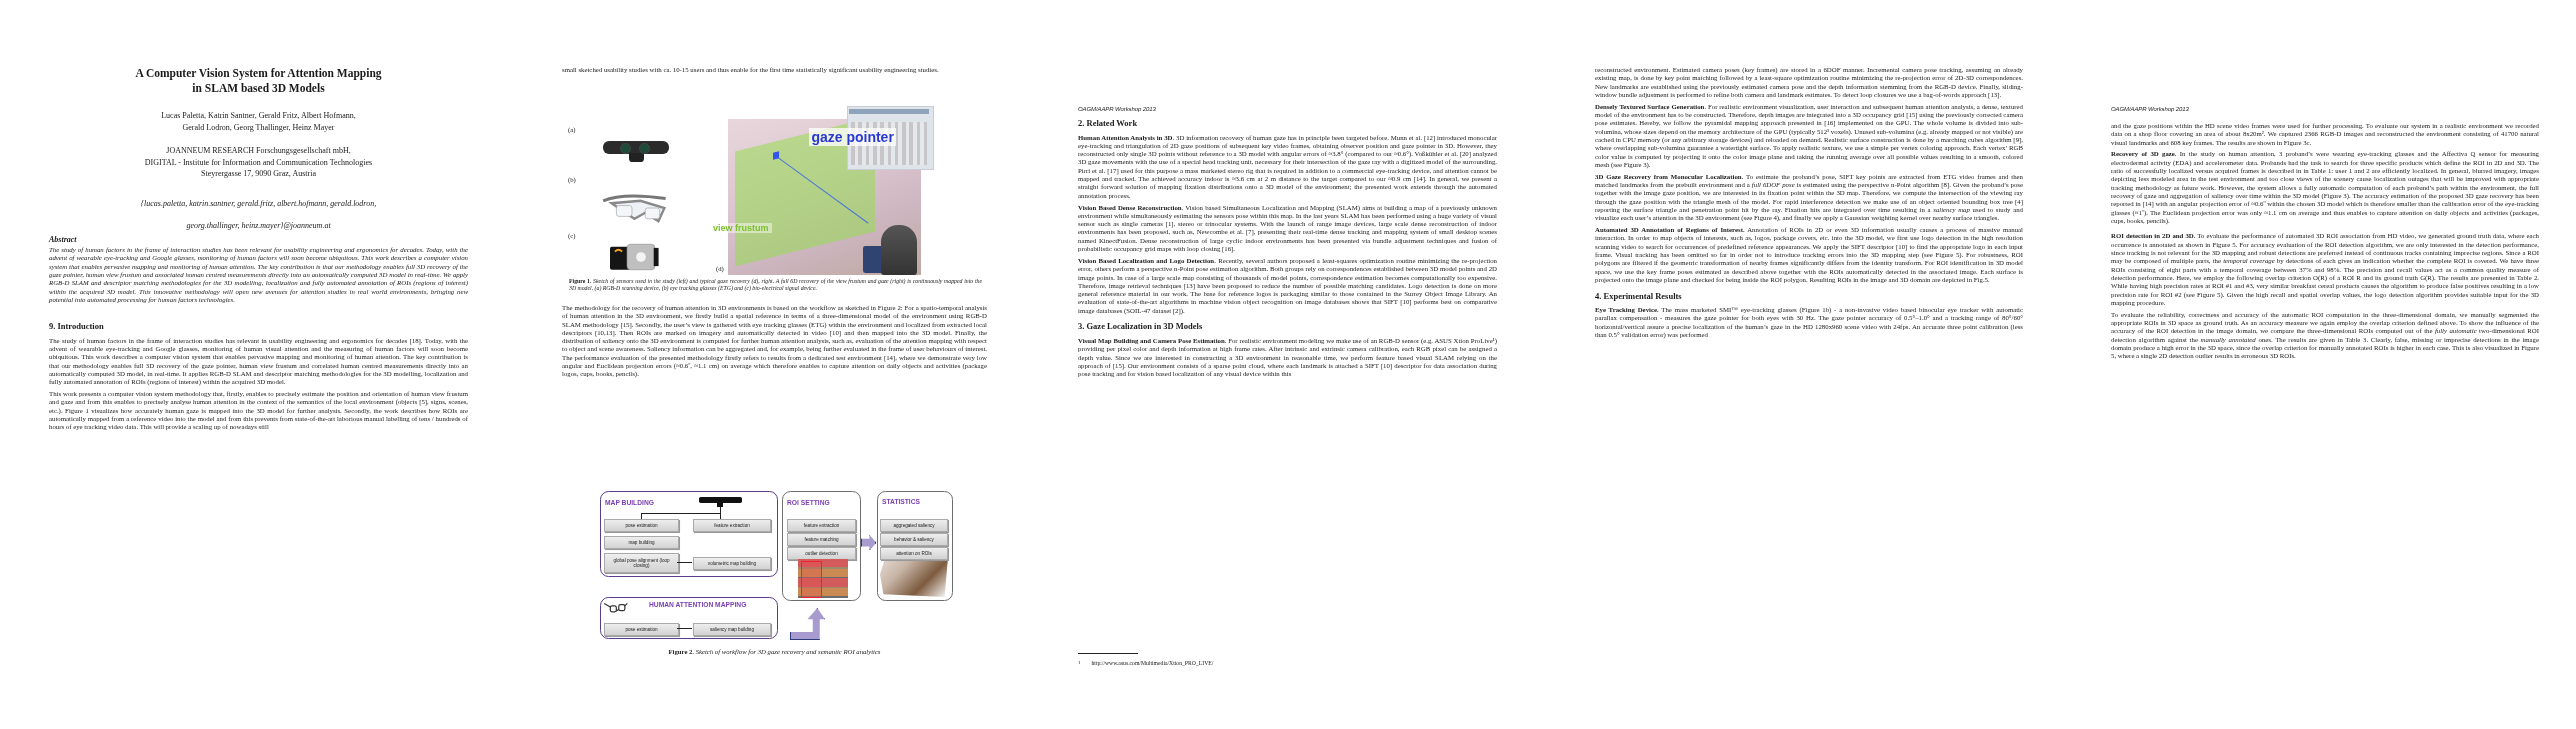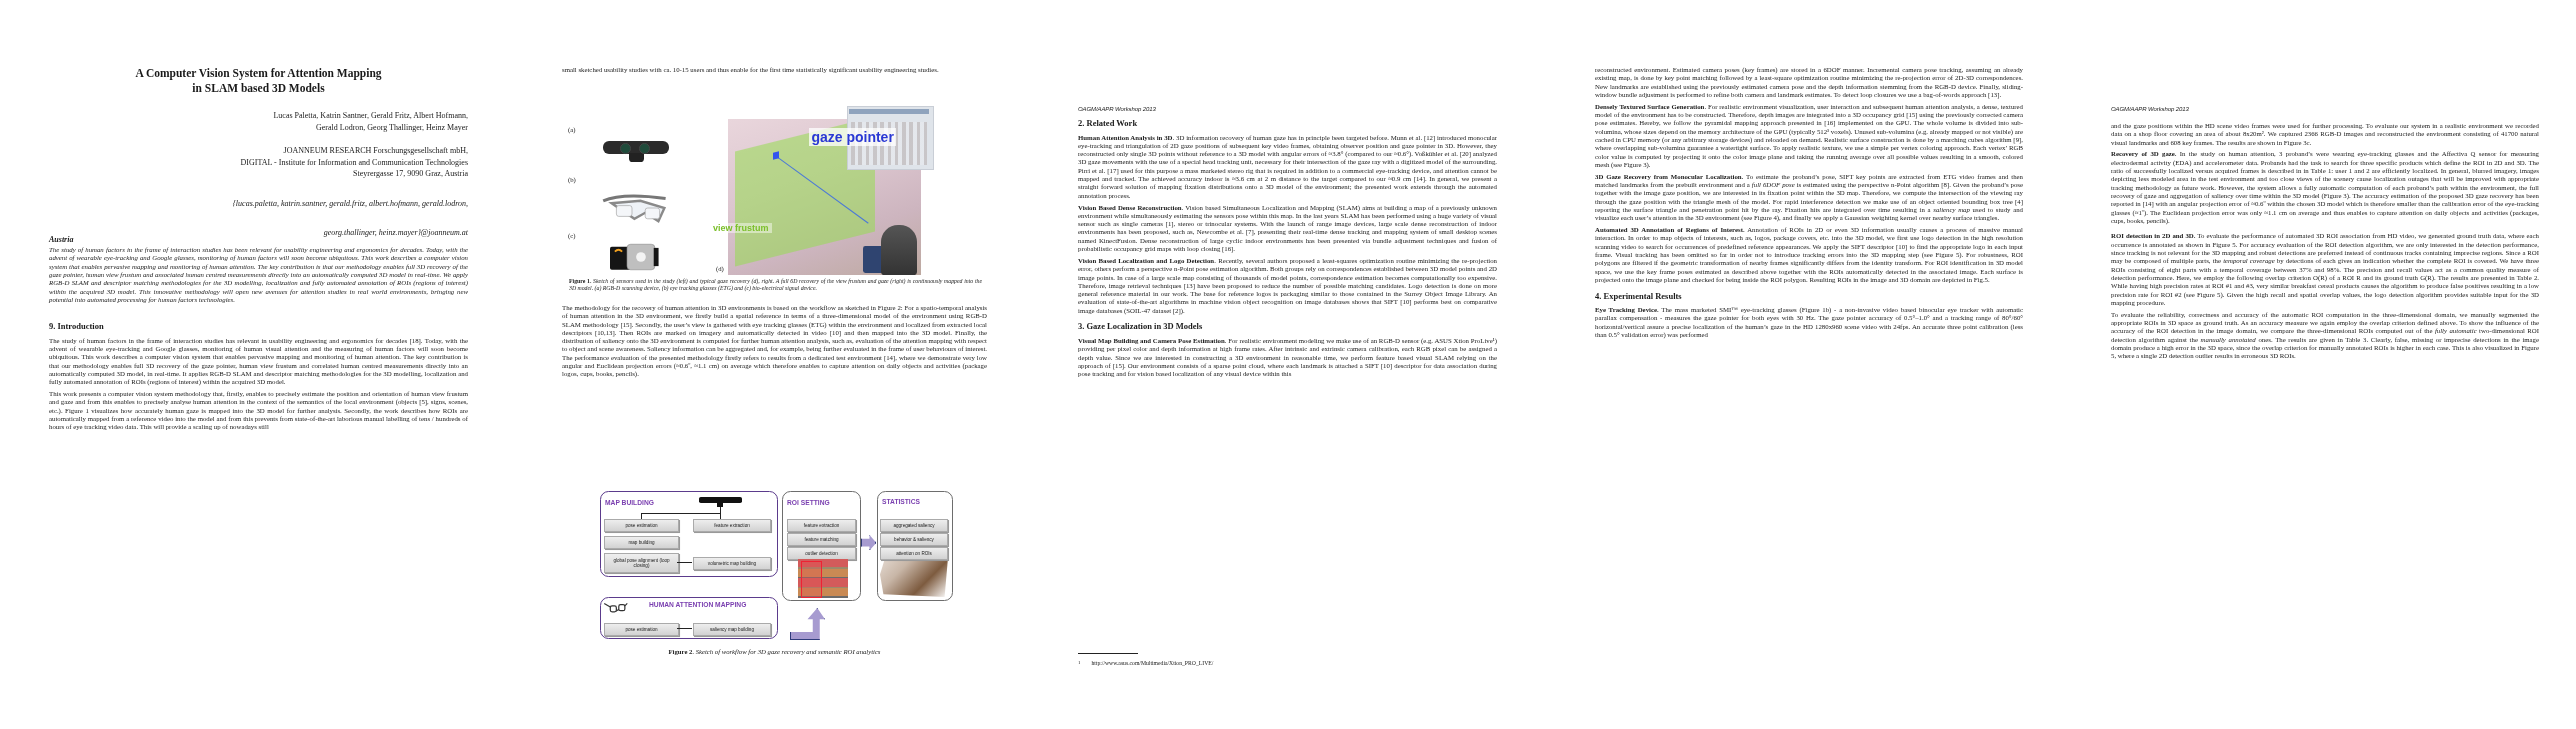--- a/index.html
+++ b/index.html
@@ -4,21 +4,21 @@
 <style>
   html, body { margin:0; padding:0; background:#ffffff; }
   body { width:2576px; height:729px; position:relative; overflow:hidden;
          font-family:"Liberation Serif", "DejaVu Serif", serif; color:#1a1a1a; }
   .col { position:absolute; font-size:6.8px; line-height:8.3px; text-align:justify; hyphens:auto; }
   .col p { margin:0 0 3.6px 0; }
   .col p.body-i { font-style:italic; }
   .run-head { font-family:"Liberation Sans", "DejaVu Sans", sans-serif; font-style:italic; font-size:6px; letter-spacing:-0.1px; position:absolute; }
   h1.title { position:absolute; left:49px; width:419px; top:66px; margin:0; text-align:center;
              font-size:11.5px; line-height:14.6px; font-weight:bold; }
-  .center-block { position:absolute; left:49px; width:419px; text-align:right; font-size:8px; line-height:9.7px; }
+  .center-block { position:absolute; left:49px; width:419px; text-align:center; font-size:8px; line-height:9.7px; }
   .center-block.italic { font-style:italic; }
   h2.sec { font-size:8.5px; font-weight:bold; margin:7.3px 0 4.9px 0; line-height:9.7px; }
   h3.abs { font-size:8px; font-weight:bold; font-style:italic; margin:0 0 1.8px 0; }
   b.runin { font-weight:bold; }
   .fig-label { position:absolute; font-size:6.7px; }
   .caption { position:absolute; font-size:5.8px; line-height:7.2px; font-style:italic; text-align:justify; }
   .caption b { font-style:normal; font-weight:bold; }
   .caption.center { text-align:center; }
   
   .cam { position:absolute; left:603px; top:141px; width:66px; height:13.4px; background:#2b2b2b; border-radius:6px; }
@@ -76,25 +76,25 @@
   <div>Lucas Paletta, Katrin Santner, Gerald Fritz, Albert Hofmann,</div>
   <div style="margin-top:1.8px;">Gerald Lodron, Georg Thallinger, Heinz Mayer</div>
 </div>
 <div class="center-block" style="top:146px;">
   <div>JOANNEUM RESEARCH Forschungsgesellschaft mbH,</div>
   <div style="margin-top:1.8px;">DIGITAL - Institute for Information and Communication Technologies</div>
   <div style="margin-top:1.8px;">Steyrergasse 17, 9090 Graz, Austria</div>
 </div>
 <div class="center-block italic" style="top:199px;">
   <div>{lucas.paletta, katrin.santner, gerald.fritz, albert.hofmann, gerald.lodron,</div>
-  <div style="margin-top:19px;">georg.thallinger, heinz.mayer}@joanneum.at</div>
+  <div style="margin-top:12px;">georg.thallinger, heinz.mayer}@joanneum.at</div>
 </div>
 
 <div class="col" style="left:49px; top:236px; width:419px;">
-  <h3 class="abs">Austria</h3>
+  <h3 class="abs">Abstract</h3>
   <p class="body-i">The study of human factors in the frame of interaction studies has been relevant for usability engineering and ergonomics for decades. Today, with the advent of wearable eye-tracking and Google glasses, monitoring of human factors will soon become ubiquitous. This work describes a computer vision system that enables pervasive mapping and monitoring of human attention. The key contribution is that our methodology enables full 3D recovery of the gaze pointer, human view frustum and associated human centred measurements directly into an automatically computed 3D model in real-time. We apply RGB-D SLAM and descriptor matching methodologies for the 3D modelling, localization and fully automated annotation of ROIs (regions of interest) within the acquired 3D model. This innovative methodology will open new avenues for attention studies in real world environments, bringing new potential into automated processing for human factors technologies.</p>
   <h2 class="sec" style="margin-top:18px;">9. Introduction</h2>
   <p>The study of human factors in the frame of interaction studies has relevant in usability engineering and ergonomics for decades [18]. Today, with the advent of wearable eye-tracking and Google glasses, monitoring of human visual attention and the measuring of human factors will soon become ubiquitous. This work describes a computer vision system that enables pervasive mapping and monitoring of human attention. The key contribution is that our methodology enables full 3D recovery of the gaze pointer, human view frustum and correlated human centred measurements directly into an automatically computed 3D model, in real-time. It applies RGB-D SLAM and descriptor matching methodologies for the 3D modelling, localization and fully automated annotation of ROIs (regions of interest) within the acquired 3D model.</p>
   <p>This work presents a computer vision system methodology that, firstly, enables to precisely estimate the position and orientation of human view frustum and gaze and from this enables to precisely analyse human attention in the context of the semantics of the local environment (objects [5], signs, scenes, etc.). Figure 1 visualizes how accurately human gaze is mapped into the 3D model for further analysis. Secondly, the work describes how ROIs are automatically mapped from a reference video into the model and from this prevents from state-of-the-art laborious manual labelling of tens / hundreds of hours of eye tracking video data. This will provide a scaling up of nowadays still</p>
 </div>
 
 <div class="col" style="left:562px; top:66px; width:425px;">
   <p>small sketched usability studies with ca. 10-15 users and thus enable for the first time statistically significant usability engineering studies.</p>
 </div>
 

